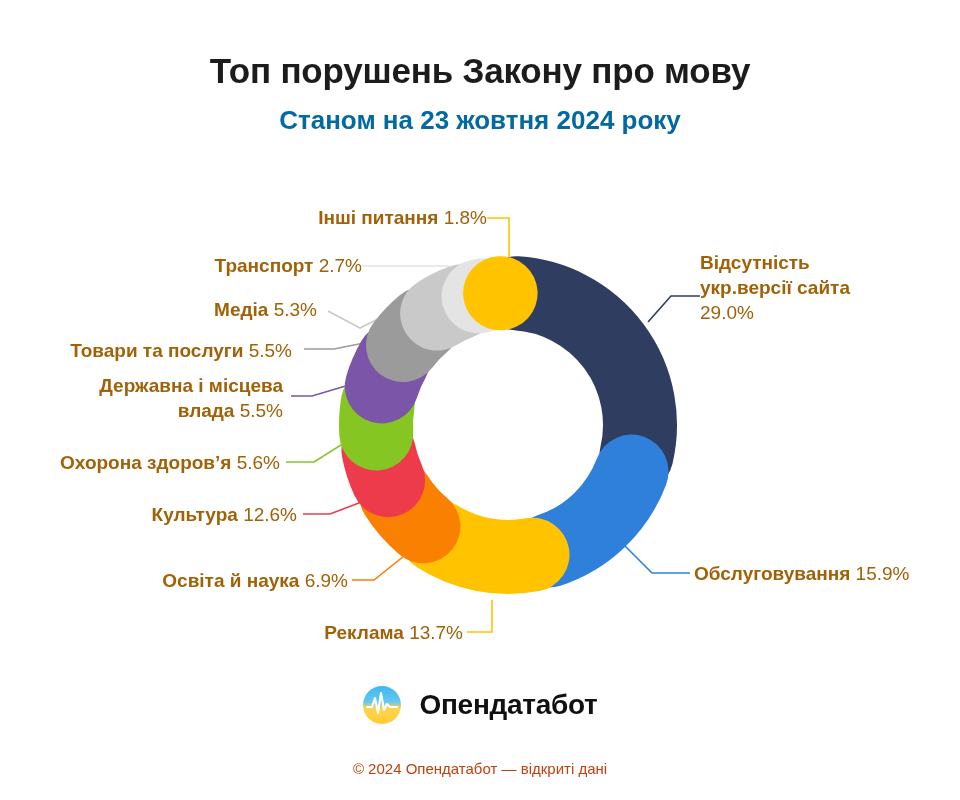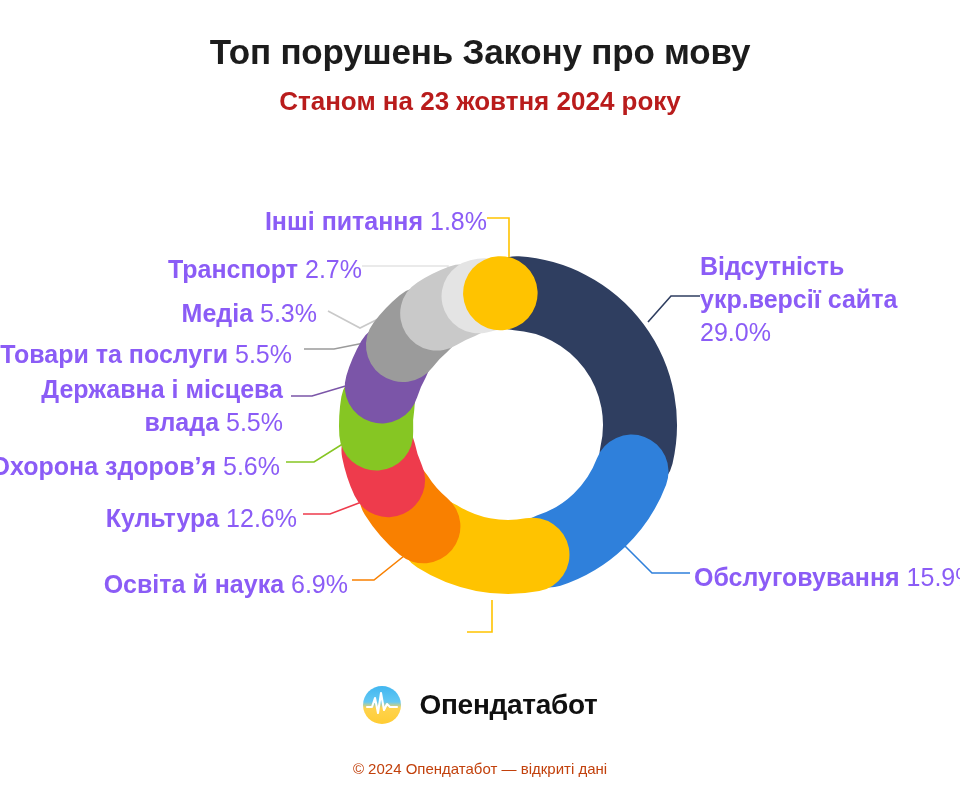--- a/index.html
+++ b/index.html
@@ -23,34 +23,34 @@
     height: 800px;
   }
 
   
   .header {
     position: absolute;
     left: 0;
     top: 0;
     width: 960px;
     text-align: center;
-    padding-top: 32px;
+    padding-top: 51px;
   }
   .chart-title {
     font-size: 35px;
     font-weight: bold;
     color: #1c1c1c;
     letter-spacing: -0.2px;
     line-height: 1.15;
     margin: 0;
   }
   .chart-subtitle {
     font-size: 26px;
     font-weight: bold;
-    color: #b91c1c;
+    color: #0369a1;
     line-height: 1.2;
     margin: 14px 0 0 0;
   }
 
   
   .chart-stage {
     position: absolute;
     left: 0;
     top: 0;
     width: 960px;
@@ -58,23 +58,23 @@
   }
   .chart-svg {
     position: absolute;
     left: 0;
     top: 0;
   }
 
   
   .callout {
     position: absolute;
-    font-size: 25px;
+    font-size: 19px;
     line-height: 1.32;
-    color: #8b5cf6;
+    color: #a16207;
     white-space: nowrap;
   }
   .callout .nm { font-weight: bold; }
   .callout .pc { font-weight: normal; }
   .callout.right { text-align: left; }
   .callout.left  { text-align: right; }
   .callout.wrap  { white-space: normal; }
 
   
   .logo-row {
@@ -163,20 +163,24 @@
       <span class="nm">Відсутність</span><br>
       <span class="nm">укр.версії сайта</span><br>
       <span class="pc">29.0%</span>
     </div>
 
     <div class="callout right" style="left:694px; top:561px;">
       <span class="nm">Обслуговування</span>
       <span class="pc">15.9%</span>
     </div>
 
+    <div class="callout left" style="right:497px; top:620px;">
+      <span class="nm">Реклама</span>
+      <span class="pc">13.7%</span>
+    </div>
 
     <div class="callout left" style="right:612px; top:568px;">
       <span class="nm">Освіта й наука</span>
       <span class="pc">6.9%</span>
     </div>
 
     <div class="callout left" style="right:663px; top:502px;">
       <span class="nm">Культура</span>
       <span class="pc">12.6%</span>
     </div>

